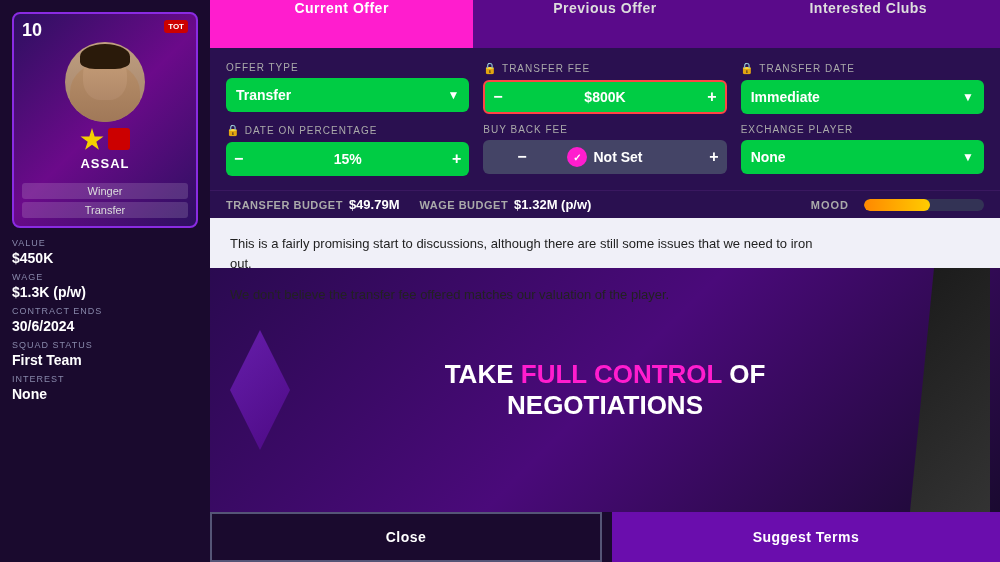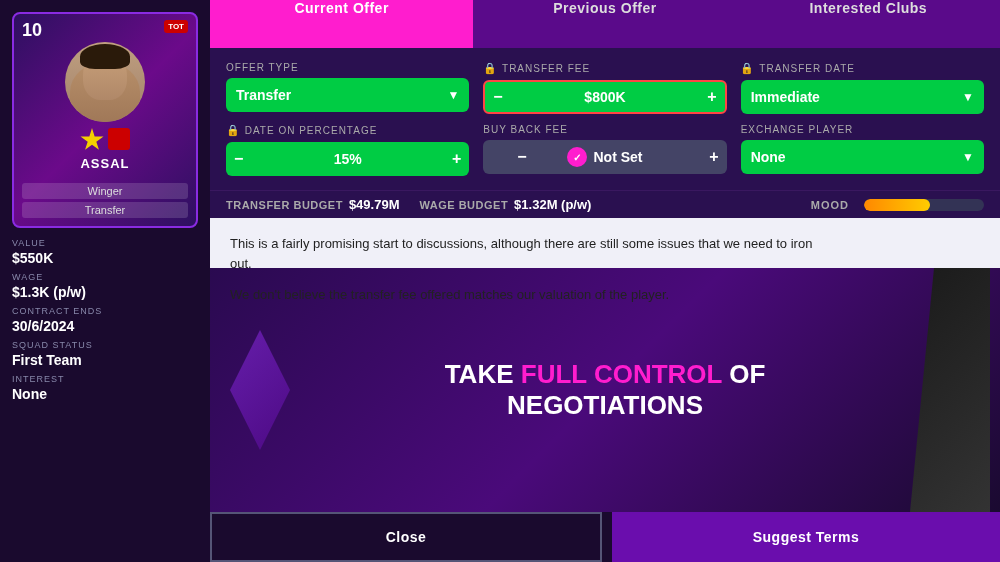--- a/index.html
+++ b/index.html
@@ -475,21 +475,21 @@
       <div class="logo-shape"></div>
       <div class="logo-shape2"></div>
     </div>
     <div class="player-name">ASSAL</div>
     <div class="player-position">Winger</div>
     <div class="player-trait">Transfer</div>
   </div>
 
   <div class="stat-block">
     <div class="stat-label">VALUE</div>
-    <div class="stat-value">$550K</div>
+    <div class="stat-value">$450K</div>
 
     <div class="stat-label">WAGE</div>
     <div class="stat-value">$1.3K (p/w)</div>
 
     <div class="stat-label">CONTRACT ENDS</div>
     <div class="stat-value">30/6/2024</div>
 
     <div class="stat-label">SQUAD STATUS</div>
     <div class="stat-value">First Team</div>
 

